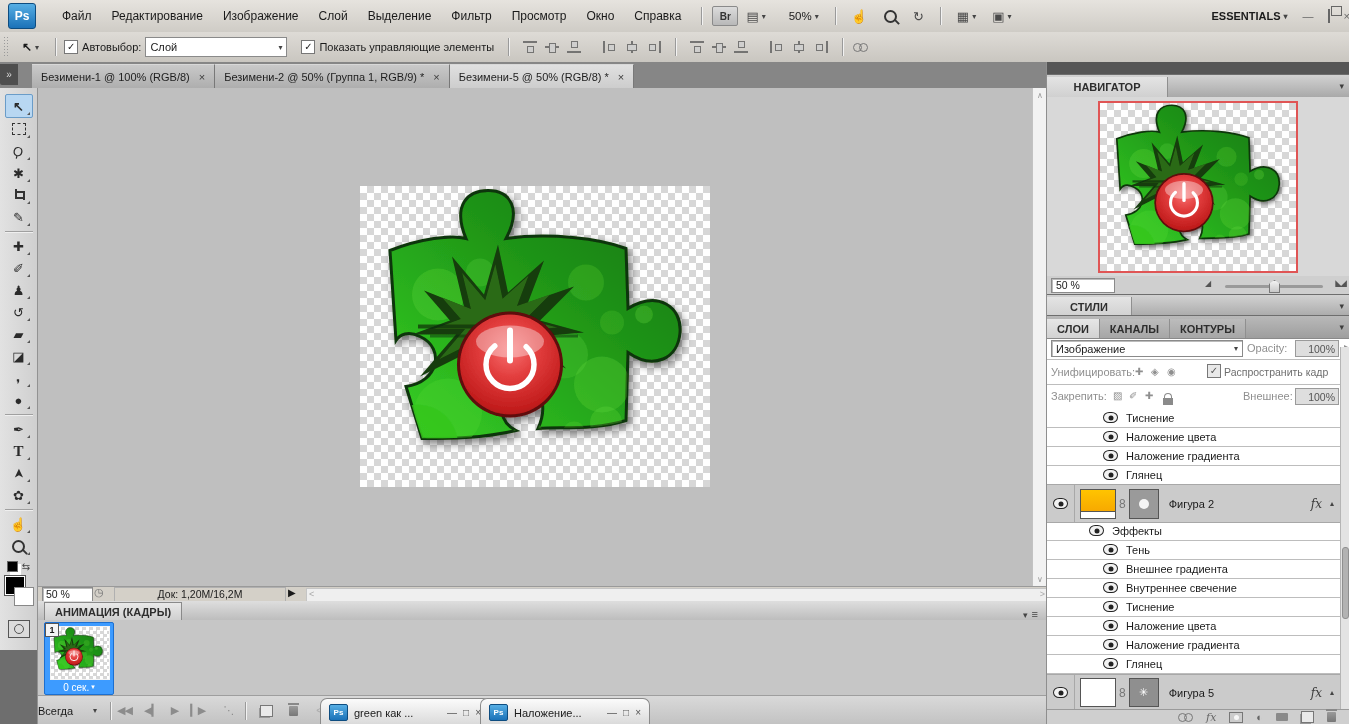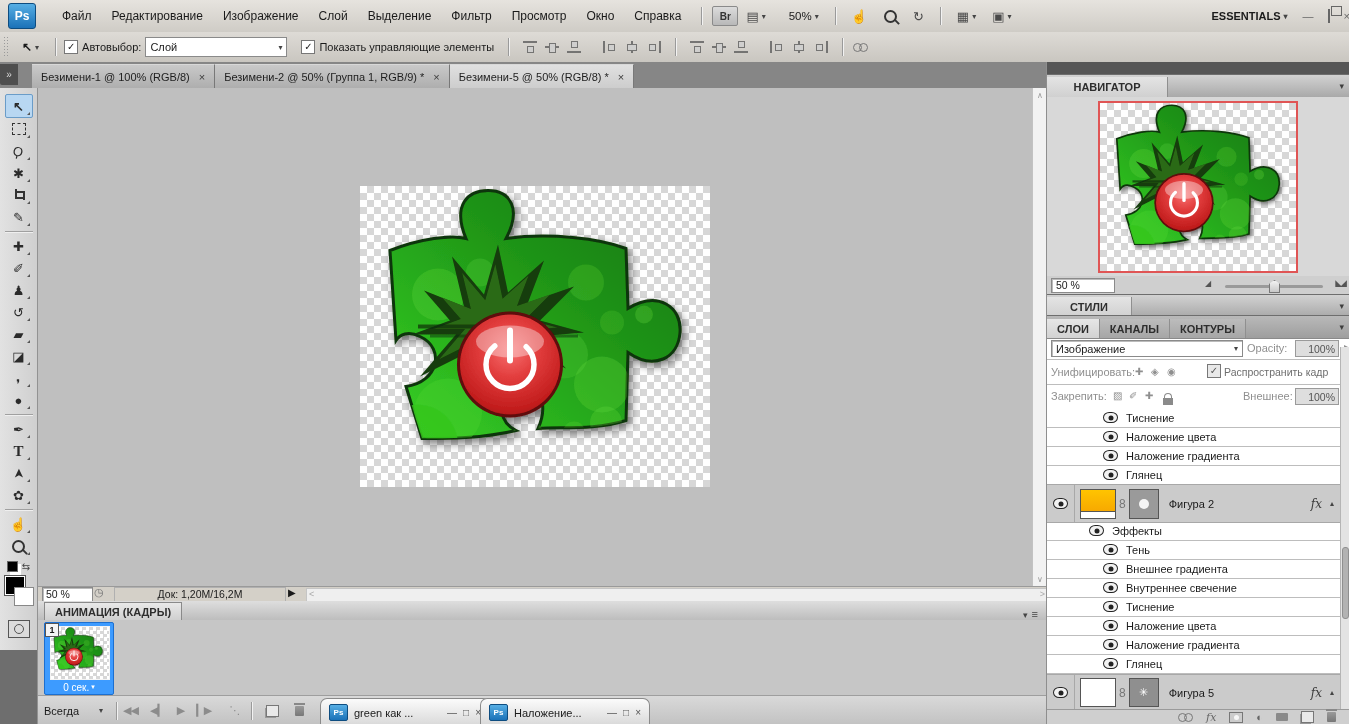--- a/index.html
+++ b/index.html
@@ -452,21 +452,21 @@
             <use href="#puzzleArt"></use>
           </svg>
       </div>
       <div class="frame-delay">
         <span>0 сек.</span>
         <span style="font-size:7px">▾</span>
       </div>
     </div>
   </div>
   <div id="anim-controls" class="r row">
-    <div class="row" style="margin-left:6px;gap:20px;width:72px">
+    <div class="row" style="gap:20px;width:72px">
       <span style="font-size:11px">Всегда</span>
       <span class="chev">▾</span>
     </div>
     <div class="sep-v"></div>
     <span class="pb">◀◀</span>
     <span class="pb">◀▎</span>
     <span class="pb">▶</span>
     <span class="pb">▎▶</span>
     <span class="pb" style="margin-left:12px">⋱</span>
     <div class="sep-v" style="margin:0 6px"></div>

